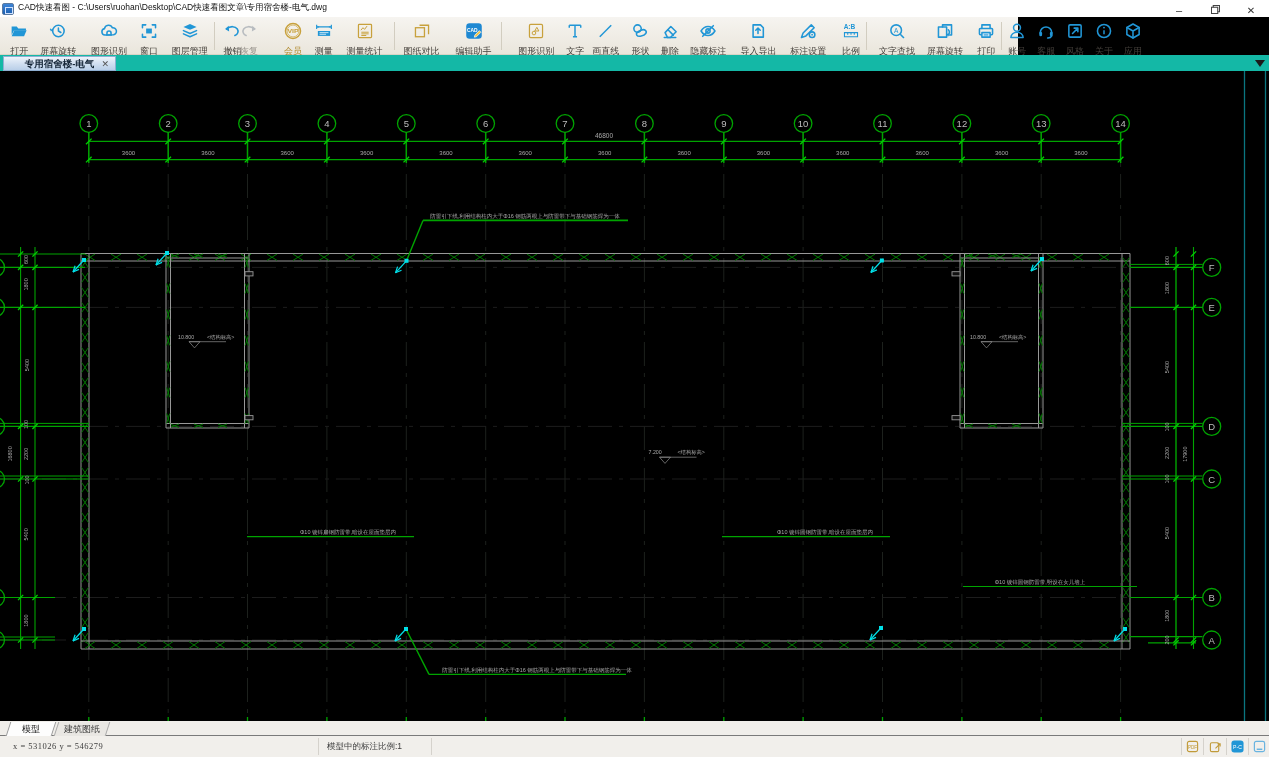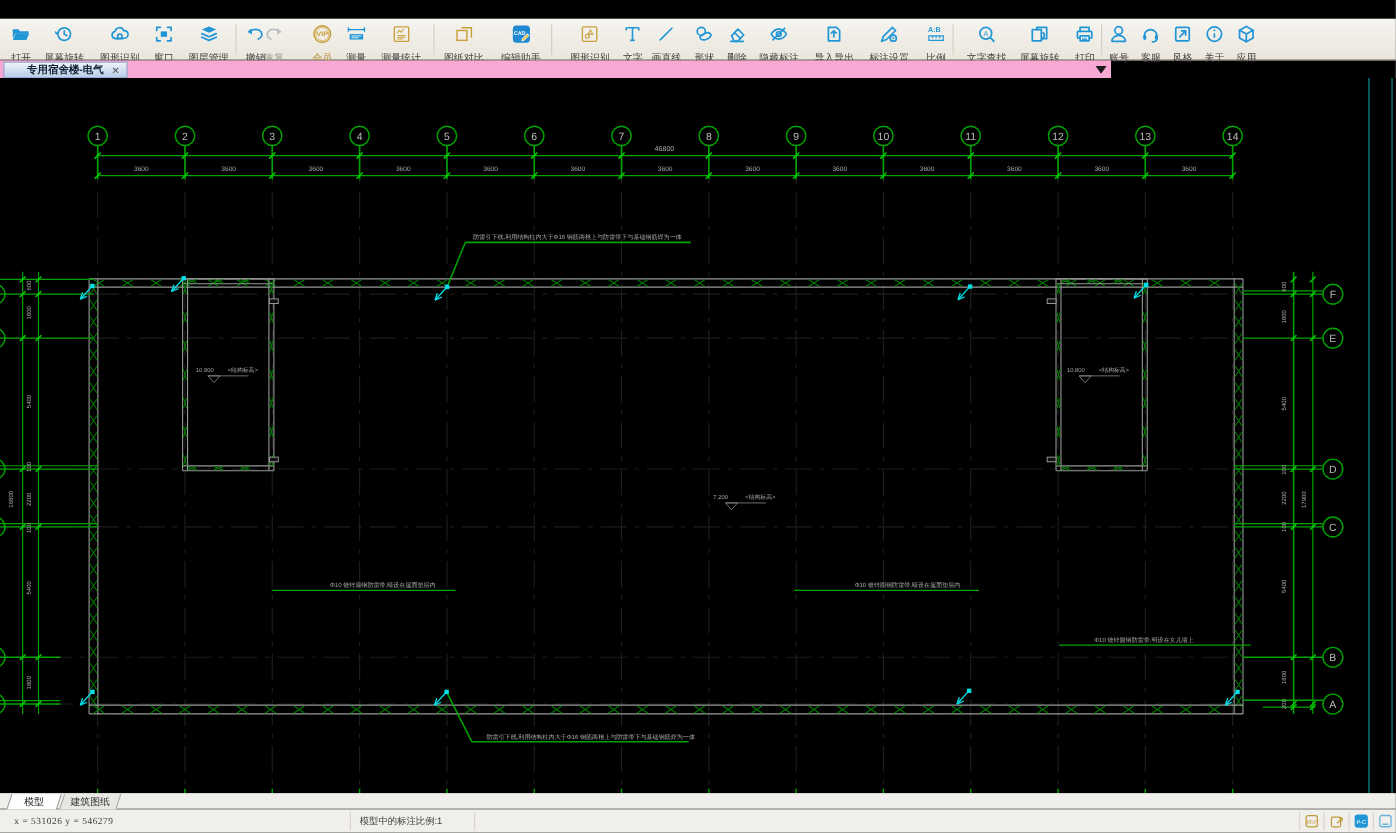--- a/index.html
+++ b/index.html
@@ -4,26 +4,26 @@
 * { margin:0; padding:0; box-sizing:border-box; }
 html,body { width:1269px; height:757px; overflow:hidden; font-family:"Liberation Sans",sans-serif; }
 #root { position:relative; width:1269px; height:757px; background:#000; }
 .titlebar { position:absolute; left:0; top:0; width:1269px; height:17px; background:#ffffff; }
 .titlebar .ticon { position:absolute; left:2px; top:2.5px; width:12px; height:12px; border-radius:2px;
   background:linear-gradient(#3d85d8,#1c5fb0); border:1px solid #5a7aa0; }
 .titlebar .ticon:after { content:""; position:absolute; left:2px; top:3px; width:6px; height:5px; border:1px solid #cfe2ff; }
 .titlebar .ttext { position:absolute; left:18px; top:2px; font-size:8.5px; color:#111; }
 .winbtns { position:absolute; right:0; top:0; height:17px; }
 .winbtns span { display:inline-block; width:36px; height:17px; text-align:center; font-size:9px; line-height:16px; color:#333; }
-.toolbar { position:absolute; left:0; top:17px; width:1269px; height:38px;
+.toolbar { position:absolute; left:0; top:17px; width:1018px; height:38px;
   background:linear-gradient(#f6f4f0,#eae6dc); border-bottom:1px solid #d9d4c6; }
 .ti { position:absolute; top:0; height:38px; transform:translateX(-50%); text-align:center; }
 .tl { font-size:9px; margin-top:1px; white-space:nowrap; }
 .tsep { position:absolute; top:5px; width:1px; height:28px; background:#d2cdc0; }
-.tabbar { position:absolute; left:0; top:55px; width:1010px; height:16px; background:#f9a8d4; }
+.tabbar { position:absolute; left:0; top:55px; width:1269px; height:16px; background:#14b8a6; }
 .tab { position:absolute; left:3px; top:0.5px; width:113px; height:15px;
   background:linear-gradient(#eef4fb,#cfdef0 55%,#b9cfe8); border:1px solid #8fafd2; font-weight:bold;
   font-size:9.5px; color:#123; text-align:center; line-height:14px; }
 .tab .x { position:absolute; right:6px; top:0; font-weight:normal; color:#555; font-size:9px; }
 .tabarrow { position:absolute; right:4px; top:5px; width:0; height:0;
   border-left:5px solid transparent; border-right:5px solid transparent; border-top:7px solid #1b1b1b; }
 .canvas { position:absolute; left:0; top:71px; width:1269px; height:650px; background:#000; }
 .fpanel { position:absolute; left:501px; top:615px; width:273px; height:23px; background:#535353;
   border:1px solid #3c3c3c; display:flex; align-items:center; }
 .fpanel .gi { width:11px; height:11px; margin-left:6px; position:relative; }
@@ -44,20 +44,28 @@
 .sheet2 { position:absolute; left:56px; top:1px; width:52px; height:14px; background:#e9e7e3;
   font-size:9px; text-align:center; line-height:14px; color:#333;
   border-left:1px solid #aaa; border-right:1px solid #aaa; transform:skewX(-18deg); }
 .statusbar { position:absolute; left:0; top:736px; width:1269px; height:21px; background:#f1efeb; }
 .statusbar .coord { position:absolute; left:13px; top:5px; font-size:8.5px; color:#3c3c3c; letter-spacing:0.5px;font-family:Liberation Serif, serif; }
 .statusbar .scale { position:absolute; left:327px; top:5px; font-size:8.5px; color:#3c3c3c; }
 .ssep { position:absolute; top:2px; width:1px; height:17px; background:#d5d2cc; }
 </style></head>
 <body>
 <div id="root">
+  <div class="titlebar">
+    <div class="ticon"></div>
+    <div class="ttext">CAD快速看图 - C:\Users\ruohan\Desktop\CAD快速看图文章\专用宿舍楼-电气.dwg</div>
+    <div class="winbtns"><span style="font-size:11px">–</span><span><svg width="9" height="9" viewBox="0 0 10 10" style="margin-top:4px">
+            <rect x="0.5" y="2.5" width="7" height="7" fill="#fff" stroke="#444" stroke-width="1.2"></rect>
+            <path d="M2.5 2.5 V0.5 h7 v7 h-2" fill="none" stroke="#444" stroke-width="1.2"></path>
+          </svg></span><span style="font-size:10px">✕</span></div>
+  </div>
   <div class="toolbar">
 <div class="ti" style="left:19.2px"><svg width="18" height="18" viewBox="0 0 22 22" style="margin-top:5px">
           <path d="M2 5.5 h6.2 l2 2.3 h9.3 v2.6 H4.8 L2 16 Z" fill="#2196d6" stroke="none"></path>
           <path d="M2 17.5 L5.3 10 h15 l-3.1 7.5 Z" fill="#2196d6" stroke="none"></path>
         </svg><div class="tl" style="color:#433f3a">打开</div></div>
 <div class="ti" style="left:58.3px"><svg width="18" height="18" viewBox="0 0 22 22" style="margin-top:5px">
           <circle cx="11.5" cy="11" r="7" stroke="#2196d6" fill="none" stroke-width="1.9" stroke-linecap="round" stroke-linejoin="round"></circle>
           <path d="M11.5 7.5 V11 l3 1.8" stroke="#2196d6" fill="none" stroke-width="1.9" stroke-linecap="round" stroke-linejoin="round"></path>
           <path d="M4.5 9 l-1.8 1.5 L1.6 8.2" stroke="#2196d6" stroke-width="1.5" fill="none"></path>
         </svg><div class="tl" style="color:#433f3a">屏幕旋转</div></div>

